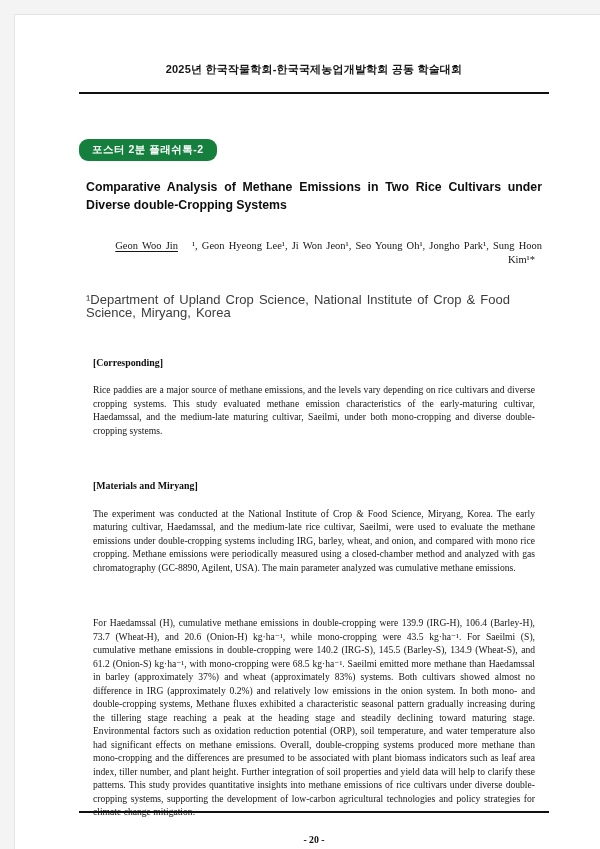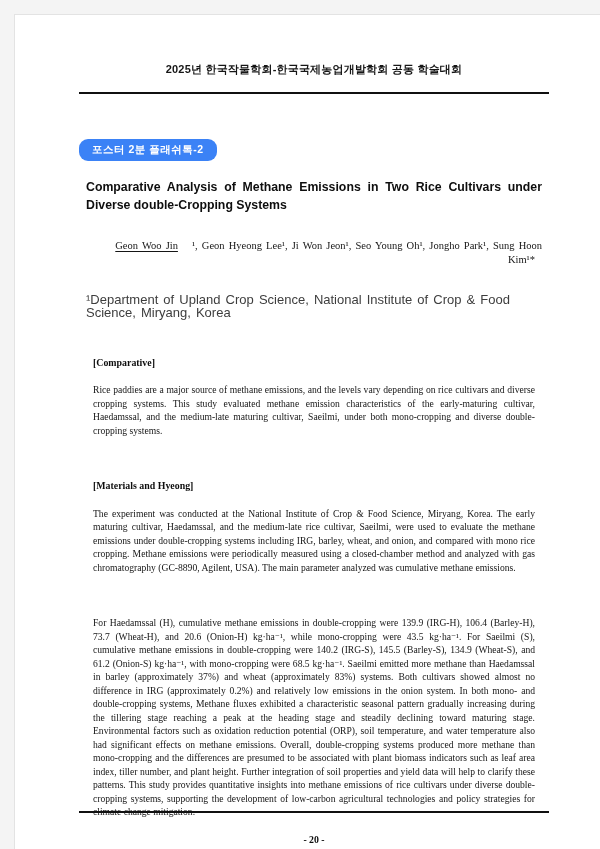--- a/index.html
+++ b/index.html
@@ -30,21 +30,21 @@
     margin: 8px 57px 0 57px;
     height: 0;
     border-top: 2.5px solid #101010;
   }
   .content {
     padding: 0 57px;
   }
   .badge {
     display: inline-block;
     margin-top: 31px;
-    background: #3b82f6;
+    background: #15803d;
     color: #ffffff;
     font-family: "Liberation Sans", "DejaVu Sans", sans-serif;
     font-size: 10.5px;
     font-weight: bold;
     line-height: 1;
     padding: 5px 13px 6px 13px;
     border-radius: 9px;
     letter-spacing: 0.5px;
   }
   .paper-title {
@@ -128,26 +128,26 @@
 
     <span class="badge">포스터 2분 플래쉬톡-2</span>
 
     <h1 class="paper-title">Comparative Analysis of Methane Emissions in Two Rice Cultivars under Diverse double-Cropping Systems</h1>
 
     <p class="authors"><span class="presenting">Geon Woo Jin</span><span>¹, Geon Hyeong Lee¹, Ji Won Jeon¹, Seo Young Oh¹, Jongho Park¹, Sung Hoon Kim¹*</span></p>
 
     <p class="affiliation">¹Department of Upland Crop Science, National Institute of Crop &amp; Food Science, Miryang, Korea</p>
 
     <div class="section">
-      <div class="section-heading">[Comparative]</div>
+      <div class="section-heading">[Corresponding]</div>
       <p class="section-body">Rice paddies are a major source of methane emissions, and the levels vary depending on rice cultivars and diverse cropping systems. This study evaluated methane emission characteristics of the early-maturing cultivar, Haedamssal, and the medium-late maturing cultivar, Saeilmi, under both mono-cropping and diverse double-cropping systems.</p>
     </div>
 
     <div class="section">
-      <div class="section-heading">[Materials and Hyeong]</div>
+      <div class="section-heading">[Materials and Miryang]</div>
       <p class="section-body">The experiment was conducted at the National Institute of Crop &amp; Food Science, Miryang, Korea. The early maturing cultivar, Haedamssal, and the medium-late rice cultivar, Saeilmi, were used to evaluate the methane emissions under double-cropping systems including IRG, barley, wheat, and onion, and compared with mono rice cropping. Methane emissions were periodically measured using a closed-chamber method and analyzed with gas chromatography (GC-8890, Agilent, USA). The main parameter analyzed was cumulative methane emissions.</p>
     </div>
 
     <div class="section">
       <p class="section-body">For Haedamssal (H), cumulative methane emissions in double-cropping were 139.9 (IRG-H), 106.4 (Barley-H), 73.7 (Wheat-H), and 20.6 (Onion-H) kg·ha⁻¹, while mono-cropping were 43.5 kg·ha⁻¹. For Saeilmi (S), cumulative methane emissions in double-cropping were 140.2 (IRG-S), 145.5 (Barley-S), 134.9 (Wheat-S), and 61.2 (Onion-S) kg·ha⁻¹, with mono-cropping were 68.5 kg·ha⁻¹. Saeilmi emitted more methane than Haedamssal in barley (approximately 37%) and wheat (approximately 83%) systems. Both cultivars showed almost no difference in IRG (approximately 0.2%) and relatively low emissions in the onion system. In both mono- and double-cropping systems, Methane fluxes exhibited a characteristic seasonal pattern gradually increasing during the tillering stage reaching a peak at the heading stage and steadily declining toward maturing stage. Environmental factors such as oxidation reduction potential (ORP), soil temperature, and water temperature also had significant effects on methane emissions. Overall, double-cropping systems produced more methane than mono-cropping and the differences are presumed to be associated with plant biomass indicators such as leaf area index, tiller number, and plant height. Further integration of soil properties and yield data will help to clarify these patterns. This study provides quantitative insights into methane emissions of rice cultivars under diverse double-cropping systems, supporting the development of low-carbon agricultural technologies and policy strategies for climate change mitigation.</p>
     </div>
 
     <div class="section">
       <div class="section-heading">[Acknowledgement]</div>
     </div>

